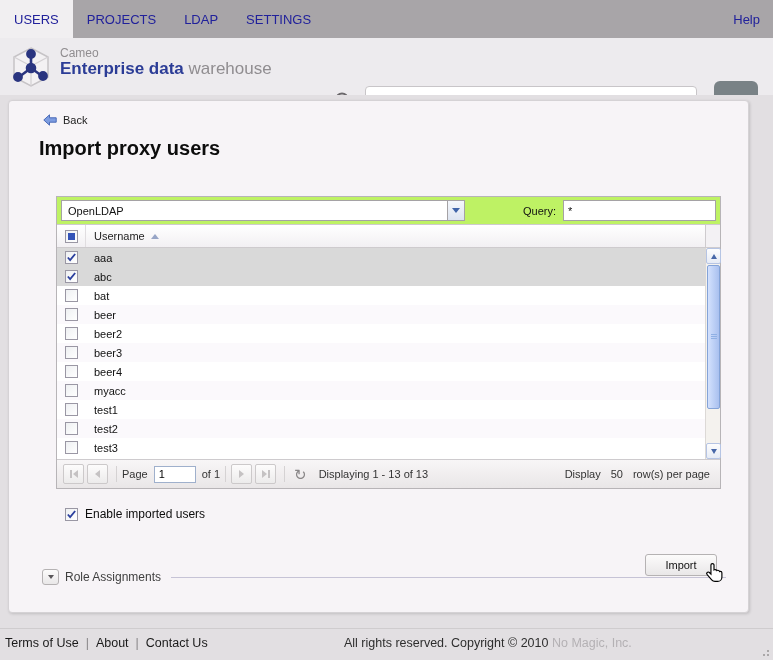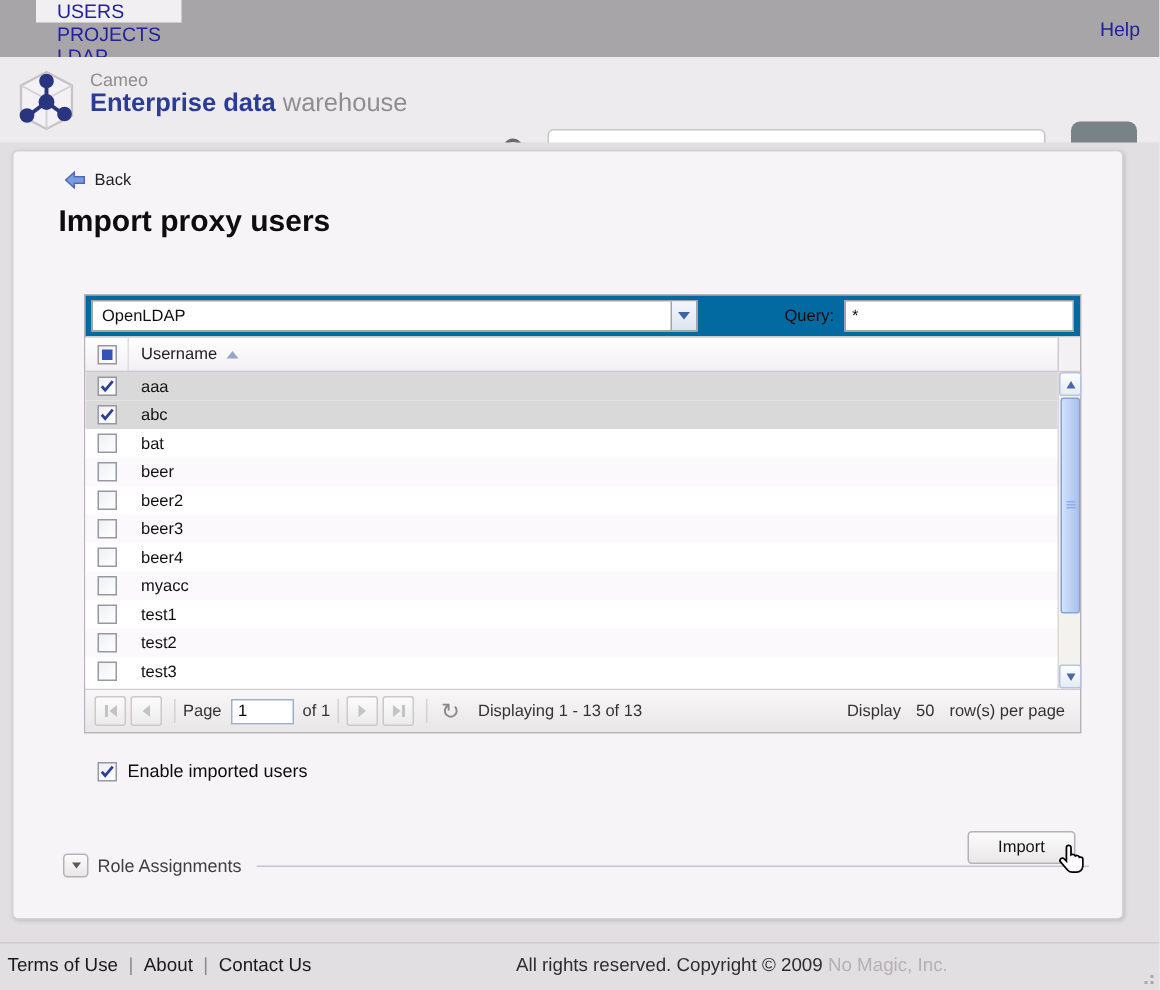--- a/index.html
+++ b/index.html
@@ -2,21 +2,21 @@
 <html><head>
 <meta charset="utf-8">
 <style>
   * { margin:0; padding:0; box-sizing:border-box; }
   html,body { width:773px; height:660px; overflow:hidden; }
   body { font-family:"Liberation Sans", sans-serif; background:#e2dfe2; position:relative; }
   a { text-decoration:none; color:inherit; cursor:pointer; }
 
   
   #topnav { position:absolute; left:0; top:0; width:773px; height:38px; background:#a8a5a8; display:flex; align-items:stretch; }
-  #nav-tabs { display:flex; padding-left:24px;flex-direction:column; }
+  #nav-tabs { display:flex; padding-left:0; }
   .tab { padding:0 14px; display:flex; align-items:center; font-size:13px; color:#21219b; cursor:pointer; }
   .tab.active { background:#f1eff1; }
   .help-link { margin-left:auto; padding:0 13px; display:flex; align-items:center; font-size:13px; color:#21219b; }
 
   
   #header { position:absolute; left:0; top:38px; width:773px; height:57px; background:#edebee; }
   #logo { position:absolute; left:8px; top:6px; }
   #brand { position:absolute; left:60px; top:9px; line-height:1.1; }
   .brand-1 { font-size:12px; color:#908d90; }
   .brand-2 { font-size:17px; }
@@ -32,21 +32,21 @@
     border-left:4px solid transparent; border-right:4px solid transparent; border-top:5px solid #333; cursor:pointer; }
 
   
   #main { position:absolute; left:0; top:95px; width:773px; height:533px; background:#e2dfe2; }
   #card { position:absolute; left:8px; top:5px; width:741px; height:513px; background:#f7f4f7; border:1px solid #d5d2d5; border-radius:4px; box-shadow:1px 1px 3px rgba(0,0,0,0.15); }
   #back { position:absolute; left:34px; top:13px; display:flex; align-items:center; gap:6px; font-size:11px; color:#222; cursor:pointer; }
   #page-title { position:absolute; left:30px; top:36px; font-size:20px; font-weight:bold; color:#0d0d0d; }
 
   
   #grid { position:absolute; left:47px; top:95px; width:665px; height:293px; border:1px solid #b7b4b7; background:#fff; }
-  #grid-toolbar { height:28px; background:#0369a1; border-bottom:1px solid #cecbce; display:flex; align-items:center; padding:0 4px; }
+  #grid-toolbar { height:28px; background:#bef264; border-bottom:1px solid #cecbce; display:flex; align-items:center; padding:0 4px; }
   #server-select { width:404px; height:21px; background:#fff; border:1px solid #a5a2a5; display:flex; align-items:stretch; cursor:pointer; }
   #server-select .sel-text { flex:1; font-size:11px; color:#111; padding:4px 6px; }
   #server-select .sel-btn { width:17px; border-left:1px solid #a5a2a5; background:linear-gradient(#f4f7fc,#dde4f0); display:flex; align-items:center; justify-content:center; }
   .tri-down-blue { width:0; height:0; border-left:4px solid transparent; border-right:4px solid transparent; border-top:5px solid #3f63a8; }
   #query-label { margin-left:auto; font-size:11px; color:#111; margin-right:7px; }
   #query-input { width:153px; height:21px; border:1px solid #a5a2a5; font-size:11px; padding:0 4px; color:#111; font-family:"Liberation Sans",sans-serif; }
 
   #grid-header { height:23px; background:linear-gradient(#ffffff,#f2f0f3); border-bottom:1px solid #cecbce; display:flex; }
   .cb-col { width:29px; display:flex; align-items:center; justify-content:center; align-self:stretch; }
   #grid-header .cb-col { border-right:1px solid #e0dde0; }
@@ -329,15 +329,15 @@
 </div>
 
 <div id="footer">
   <div id="footer-links">
       <a>Terms of Use</a>
       <span class="fsep">|</span>
       <a>About</a>
       <span class="fsep">|</span>
       <a>Contact Us</a>
     </div>
-  <div id="copyright"><span>All rights reserved. Copyright © 2009</span> <a id="company">No Magic, Inc.</a></div>
+  <div id="copyright"><span>All rights reserved. Copyright © 2010</span> <a id="company">No Magic, Inc.</a></div>
   <div id="grip"></div>
 </div>
 
 </body></html>

